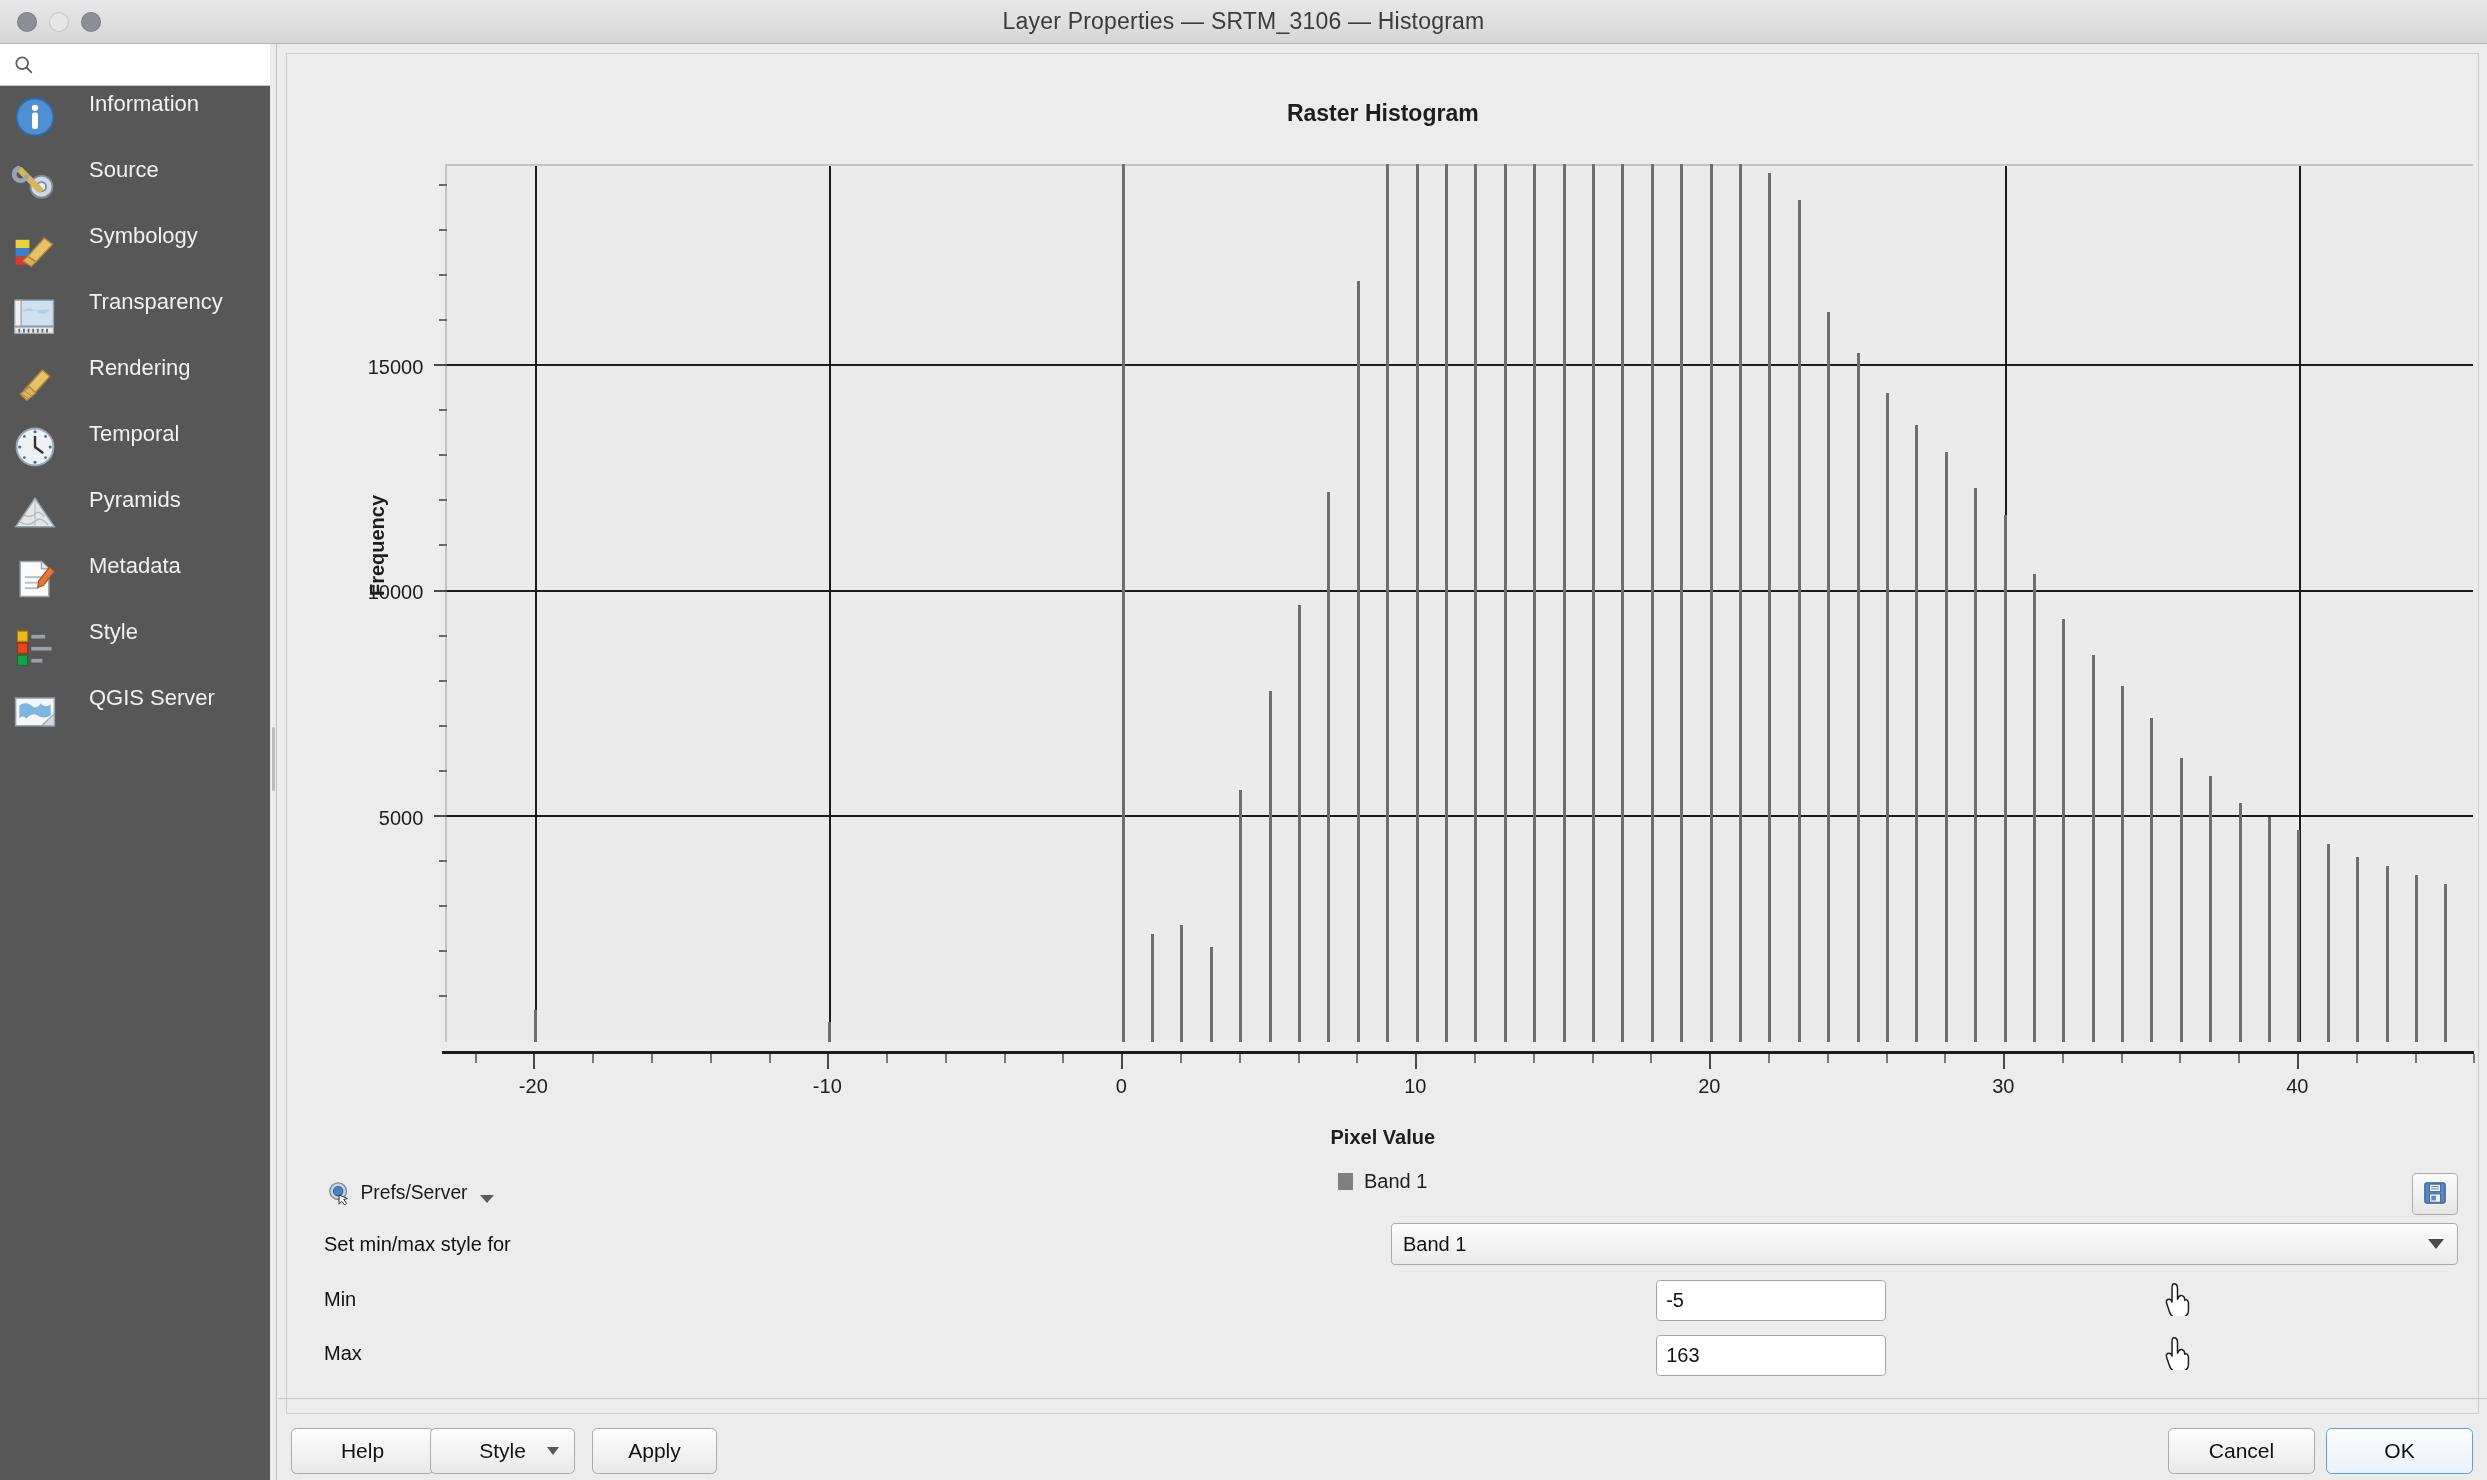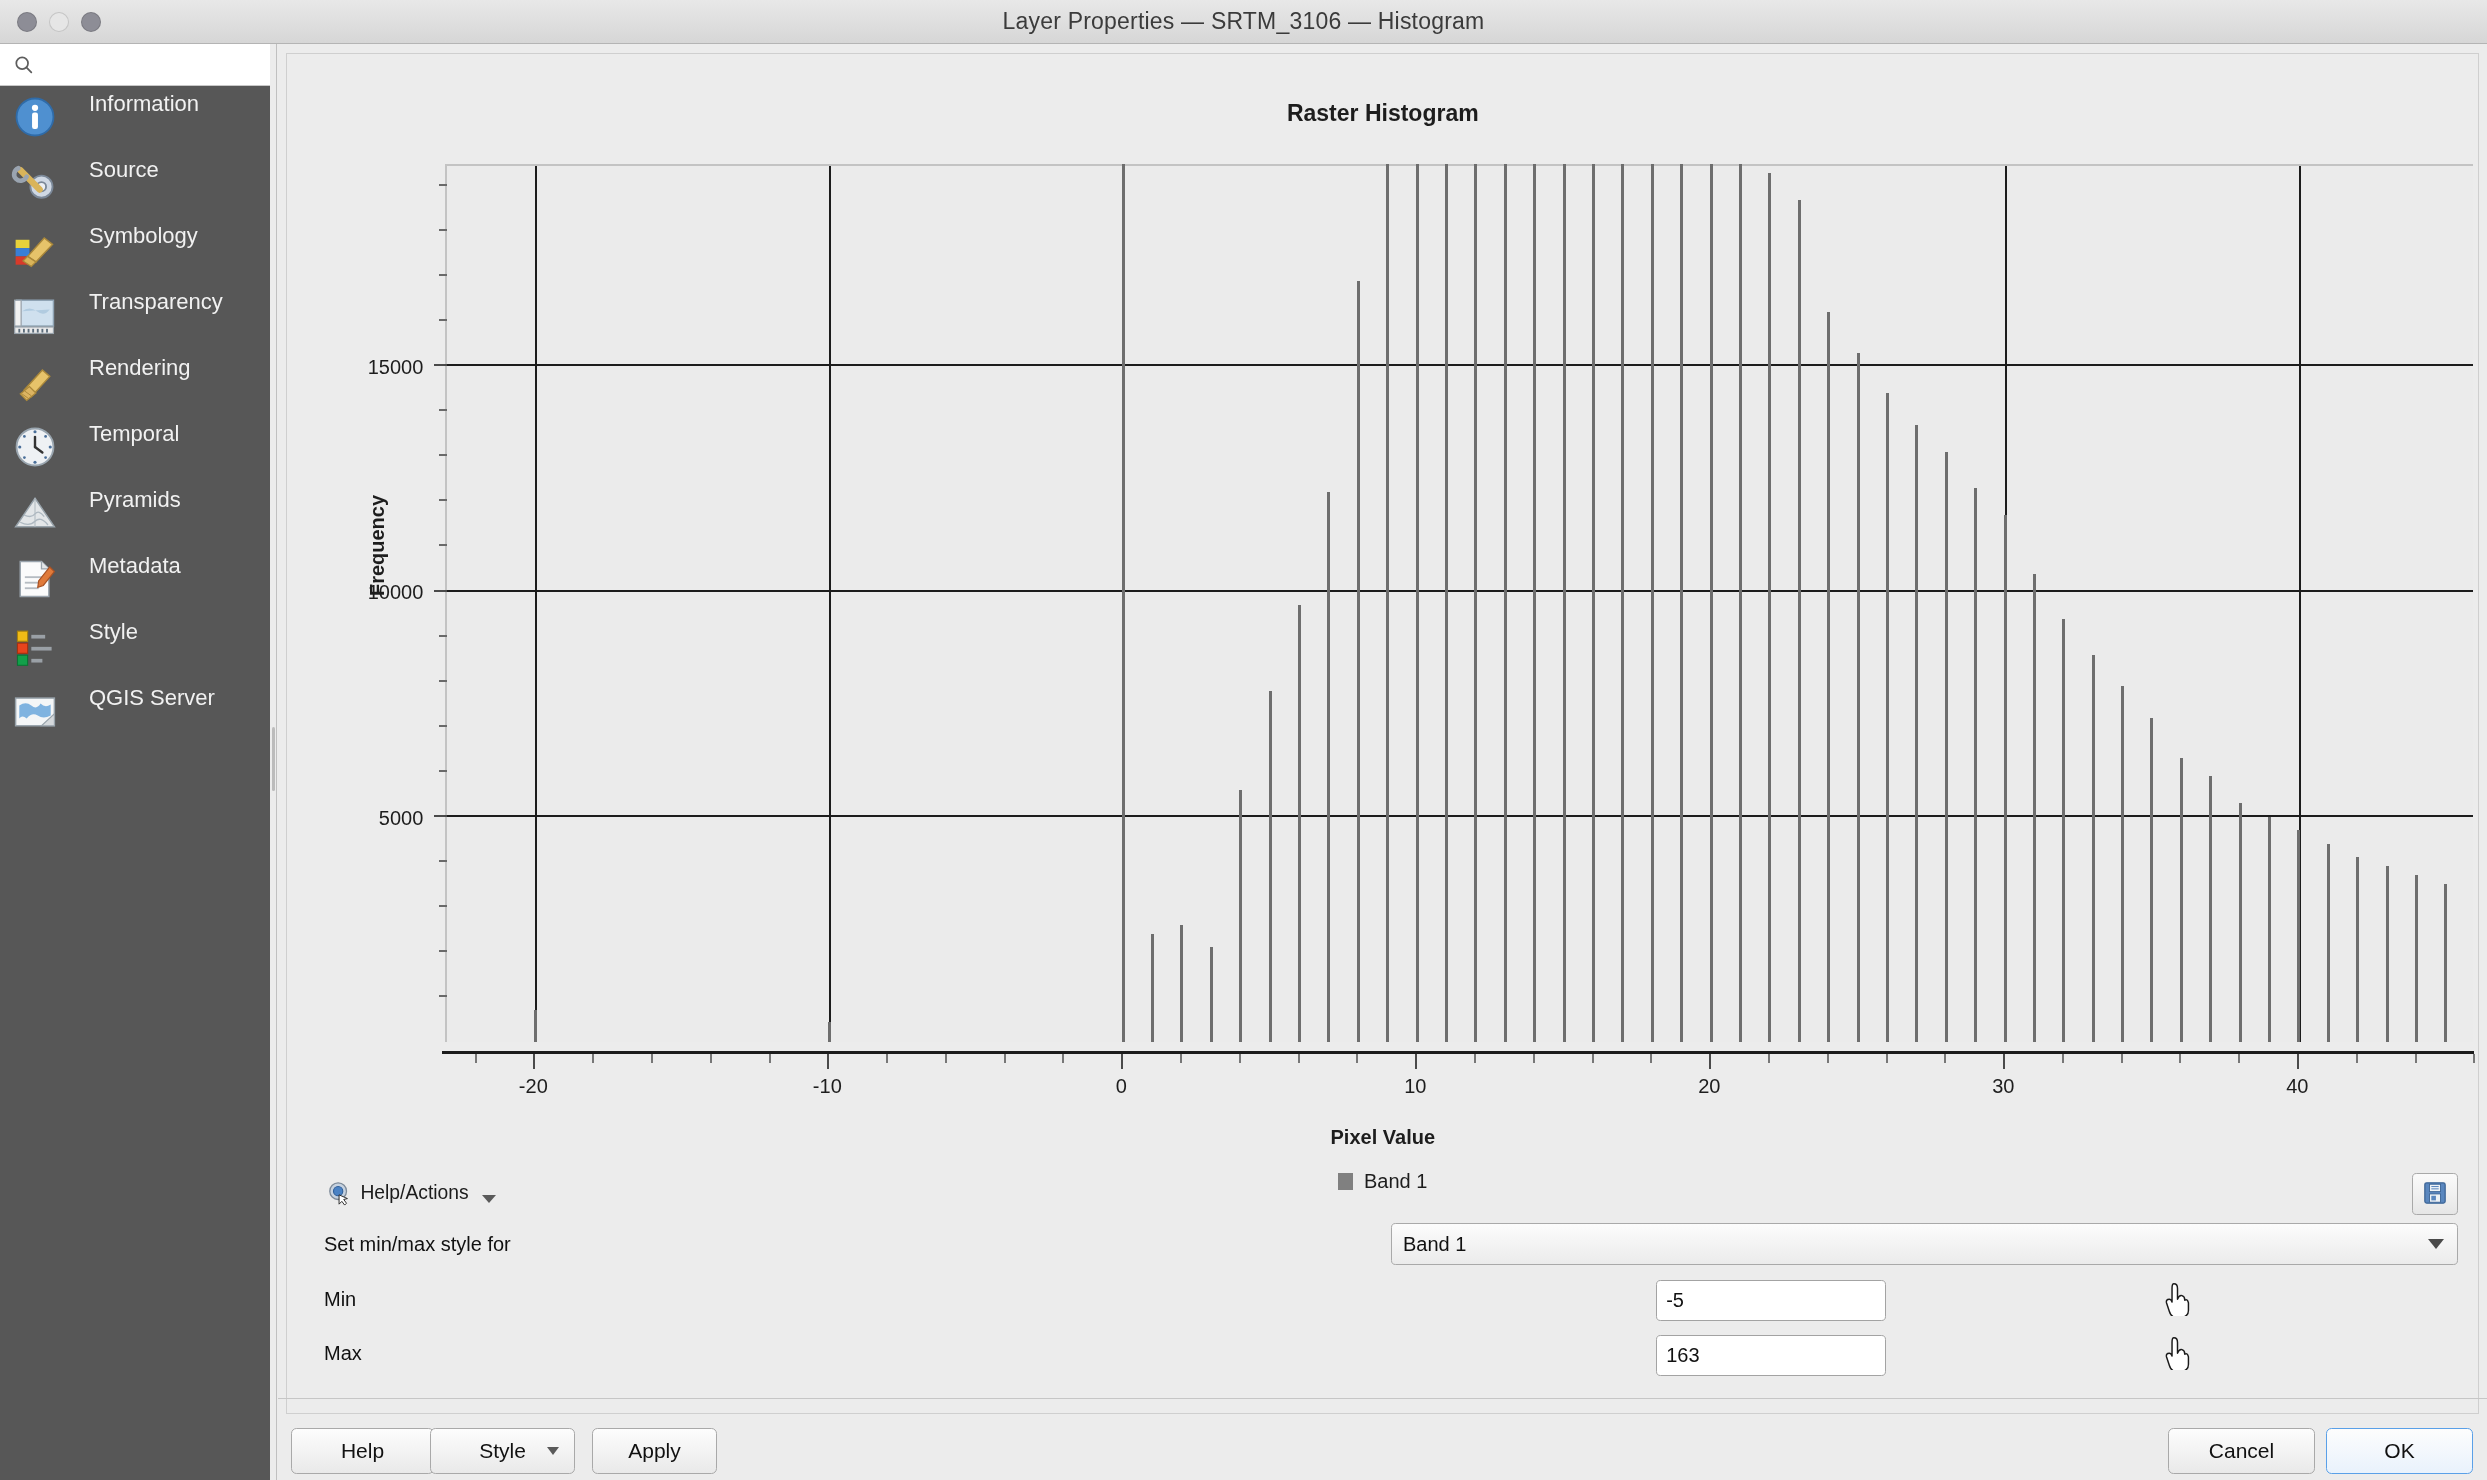--- a/index.html
+++ b/index.html
@@ -506,21 +506,21 @@
 </div>
 
 <div class="prefs-row">
   <span class="prefs-ico">
     <svg viewBox="0 0 28 28" width="26" height="26">
       <circle cx="12" cy="12" r="9" fill="#c6d2e0" stroke="#7e8b99" stroke-width="1.4"></circle>
       <circle cx="12" cy="12" r="5" fill="#4a82c4" stroke="#2f5f9a" stroke-width="1.2"></circle>
       <path d="M13 16 L13 26 L16 23 L19 27 L21 25 L18 21 L22 20 Z" fill="#fff" stroke="#222" stroke-width="1"></path>
     </svg>
   </span>
-  <span class="prefs-label">Help/Actions</span>
+  <span class="prefs-label">Prefs/Server</span>
   <span class="prefs-caret"></span>
 </div>
 
 <div class="save-btn">
   <span>
     <svg viewBox="0 0 26 26" width="24" height="24">
       <rect x="2" y="2" width="22" height="22" rx="2" fill="#5a87bf" stroke="#3d6596" stroke-width="1.4"></rect>
       <rect x="7" y="3.5" width="12" height="8" fill="#eef2f6" stroke="#3d6596" stroke-width="1"></rect>
       <g stroke="#5a87bf" stroke-width="1.1">
           <line x1="9" y1="6" x2="17" y2="6"></line>

